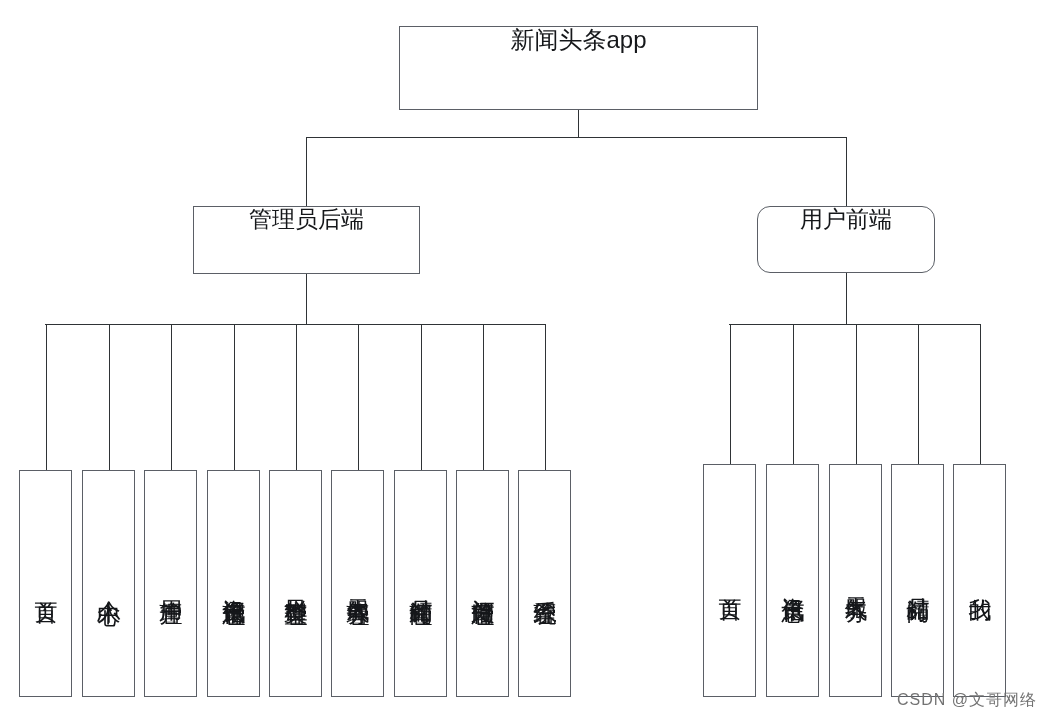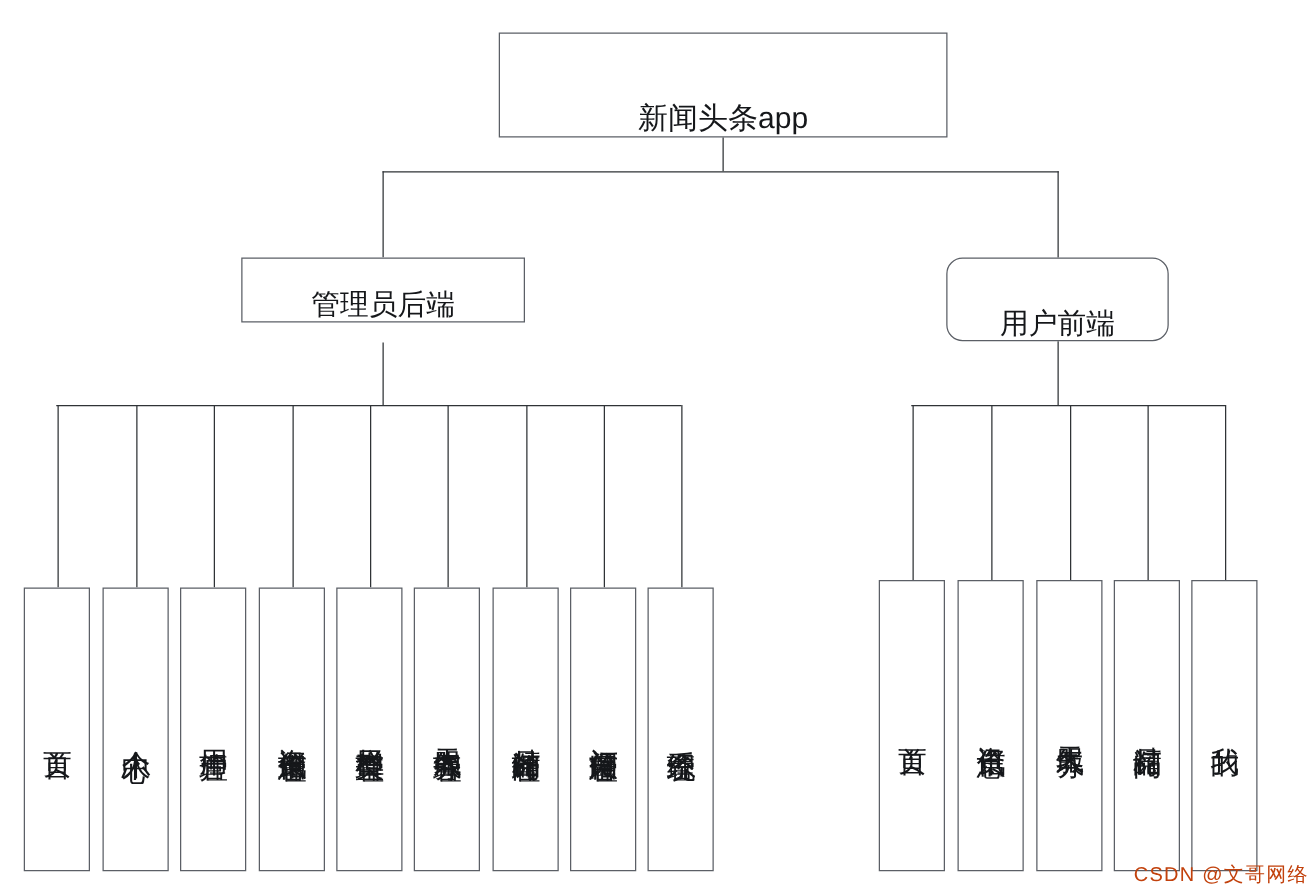--- a/index.html
+++ b/index.html
@@ -17,21 +17,21 @@
     height: 715px;
     background: #ffffff;
     overflow: hidden;
   }
   .node {
     position: absolute;
     box-sizing: border-box;
     border: 1px solid #5b5f66;
     background: #ffffff;
     display: flex;
-    align-items: flex-end;
+    align-items: flex-start;
     justify-content: center;
     color: #15171a;
     line-height: 1.12;
     text-align: center;
   }
   .node.root {
     font-size: 24px;
   }
   .node.branch {
     font-size: 23px;
@@ -53,24 +53,24 @@
     background: #2f3336;
   }
   .conn.h {
     height: 1px;
   }
   .conn.v {
     width: 1px;
   }
   #watermark {
     position: absolute;
-    right: 6px;
+    right: 16px;
     bottom: 4px;
     font-size: 16px;
-    color: #c2410c;
+    color: #737373;
     letter-spacing: 1px;
     white-space: nowrap;
     pointer-events: none;
   }
 </style>
 </head>
 <body>
 
 <div id="diagram-root">
 
@@ -97,21 +97,21 @@
       <div class="conn v" style="left: 846px; top: 273px; height: 51px;"></div>
       <div class="conn h" style="left: 729px; top: 324px; width: 251px;"></div>
       <div class="conn v" style="left: 730px; top: 324px; height: 140px;"></div>
       <div class="conn v" style="left: 793px; top: 324px; height: 140px;"></div>
       <div class="conn v" style="left: 856px; top: 324px; height: 140px;"></div>
       <div class="conn v" style="left: 918px; top: 324px; height: 140px;"></div>
       <div class="conn v" style="left: 980px; top: 324px; height: 140px;"></div>
     </div>
 
   <div id="branch-layer">
-      <div class="node branch" style="left: 193px; top: 206px; width: 227px; height: 52px;">
+      <div class="node branch" style="left: 193px; top: 206px; width: 227px; height: 68px;">
         <span class="label">管理员后端</span>
       </div>
       <div class="node branch" style="left: 757px; top: 206px; width: 178px; height: 67px; border-radius: 13px;">
         <span class="label">用户前端</span>
       </div>
     </div>
 
   <div id="admin-leaf-layer">
       <div class="node leaf" style="left: 19px; top: 470px; width: 53px; height: 227px;">
         <span class="label">首页</span>

